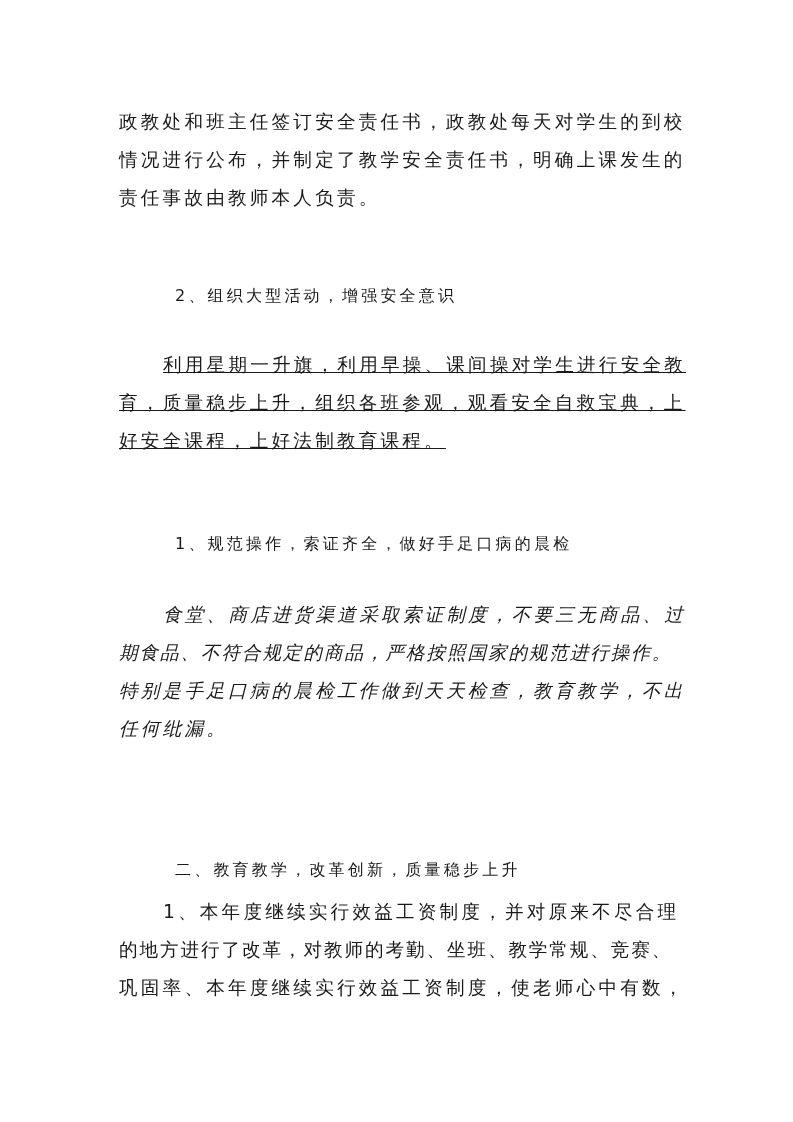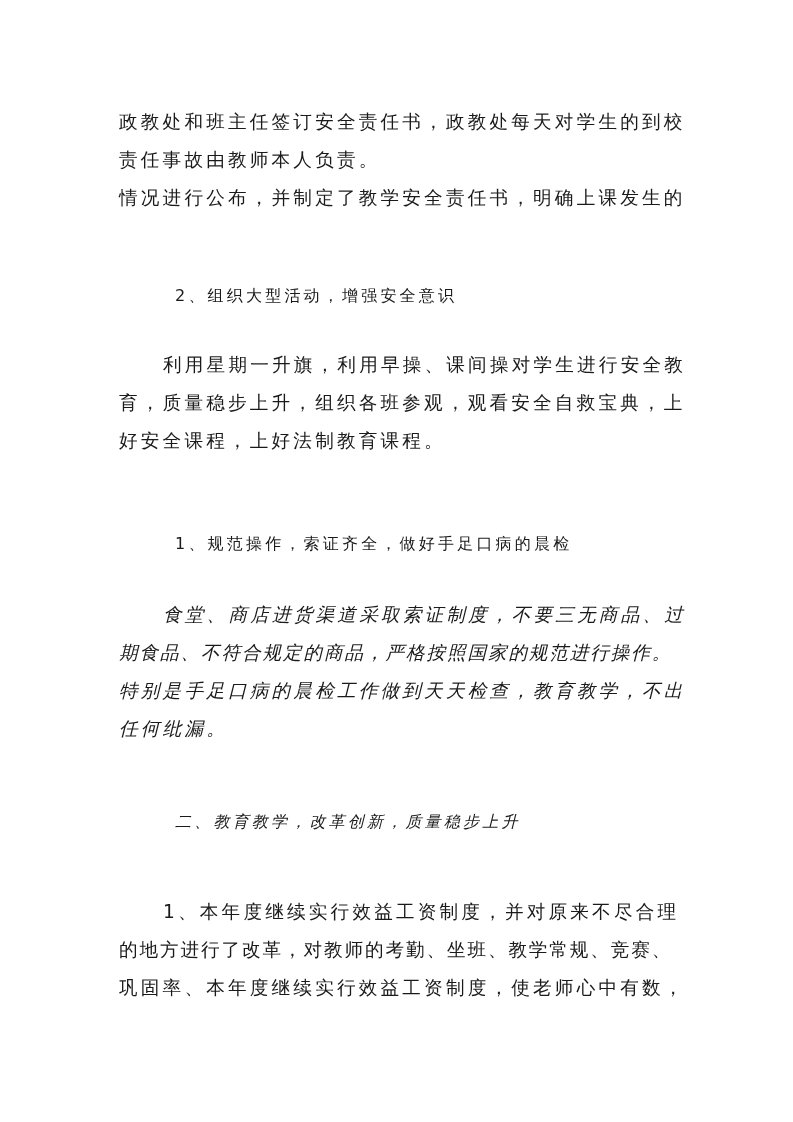--- a/index.html
+++ b/index.html
@@ -46,42 +46,42 @@
     }
     .line { display: block; white-space: nowrap; }
   </style>
 </head>
 <body>
 
 <div class="page">
 
   <div class="para" style="top:103px;">
     <span class="line">政教处和班主任签订安全责任书，政教处每天对学生的到校</span>
+    <span class="line">情况进行公布，并制定了教学安全责任书，明确上课发生的</span>
     <span class="line">责任事故由教师本人负责。</span>
-    <span class="line">情况进行公布，并制定了教学安全责任书，明确上课发生的</span>
   </div>
 
   <div class="heading" style="top:265px;">2、组织大型活动，增强安全意识</div>
 
-  <div class="para" style="top:346px;">
+  <div class="para" style="top:346px;text-decoration:underline;">
     <span class="line" style="padding-left:44px;">利用星期一升旗，利用早操、课间操对学生进行安全教</span>
     <span class="line">育，质量稳步上升，组织各班参观，观看安全自救宝典，上</span>
     <span class="line">好安全课程，上好法制教育课程。</span>
   </div>
 
   <div class="heading" style="top:513px;">1、规范操作，索证齐全，做好手足口病的晨检</div>
 
   <div class="para" style="top:596px;font-style:italic;">
     <span class="line" style="padding-left:44px;">食堂、商店进货渠道采取索证制度，不要三无商品、过</span>
     <span class="line" style="letter-spacing:1.9px;">期食品、不符合规定的商品，严格按照国家的规范进行操作。</span>
     <span class="line">特别是手足口病的晨检工作做到天天检查，教育教学，不出</span>
     <span class="line">任何纰漏。</span>
   </div>
 
-  <div class="heading" style="top:791px;font-style:italic;">二、教育教学，改革创新，质量稳步上升</div>
+  <div class="heading" style="top:839px;">二、教育教学，改革创新，质量稳步上升</div>
 
   <div class="para" style="top:893px;">
     <span class="line" style="padding-left:44px;">1、本年度继续实行效益工资制度，并对原来不尽合理</span>
     <span class="line" style="letter-spacing:1.9px;">的地方进行了改革，对教师的考勤、坐班、教学常规、竞赛、</span>
     <span class="line">巩固率、本年度继续实行效益工资制度，使老师心中有数，</span>
   </div>
 
 </div>
 
 </body></html>

